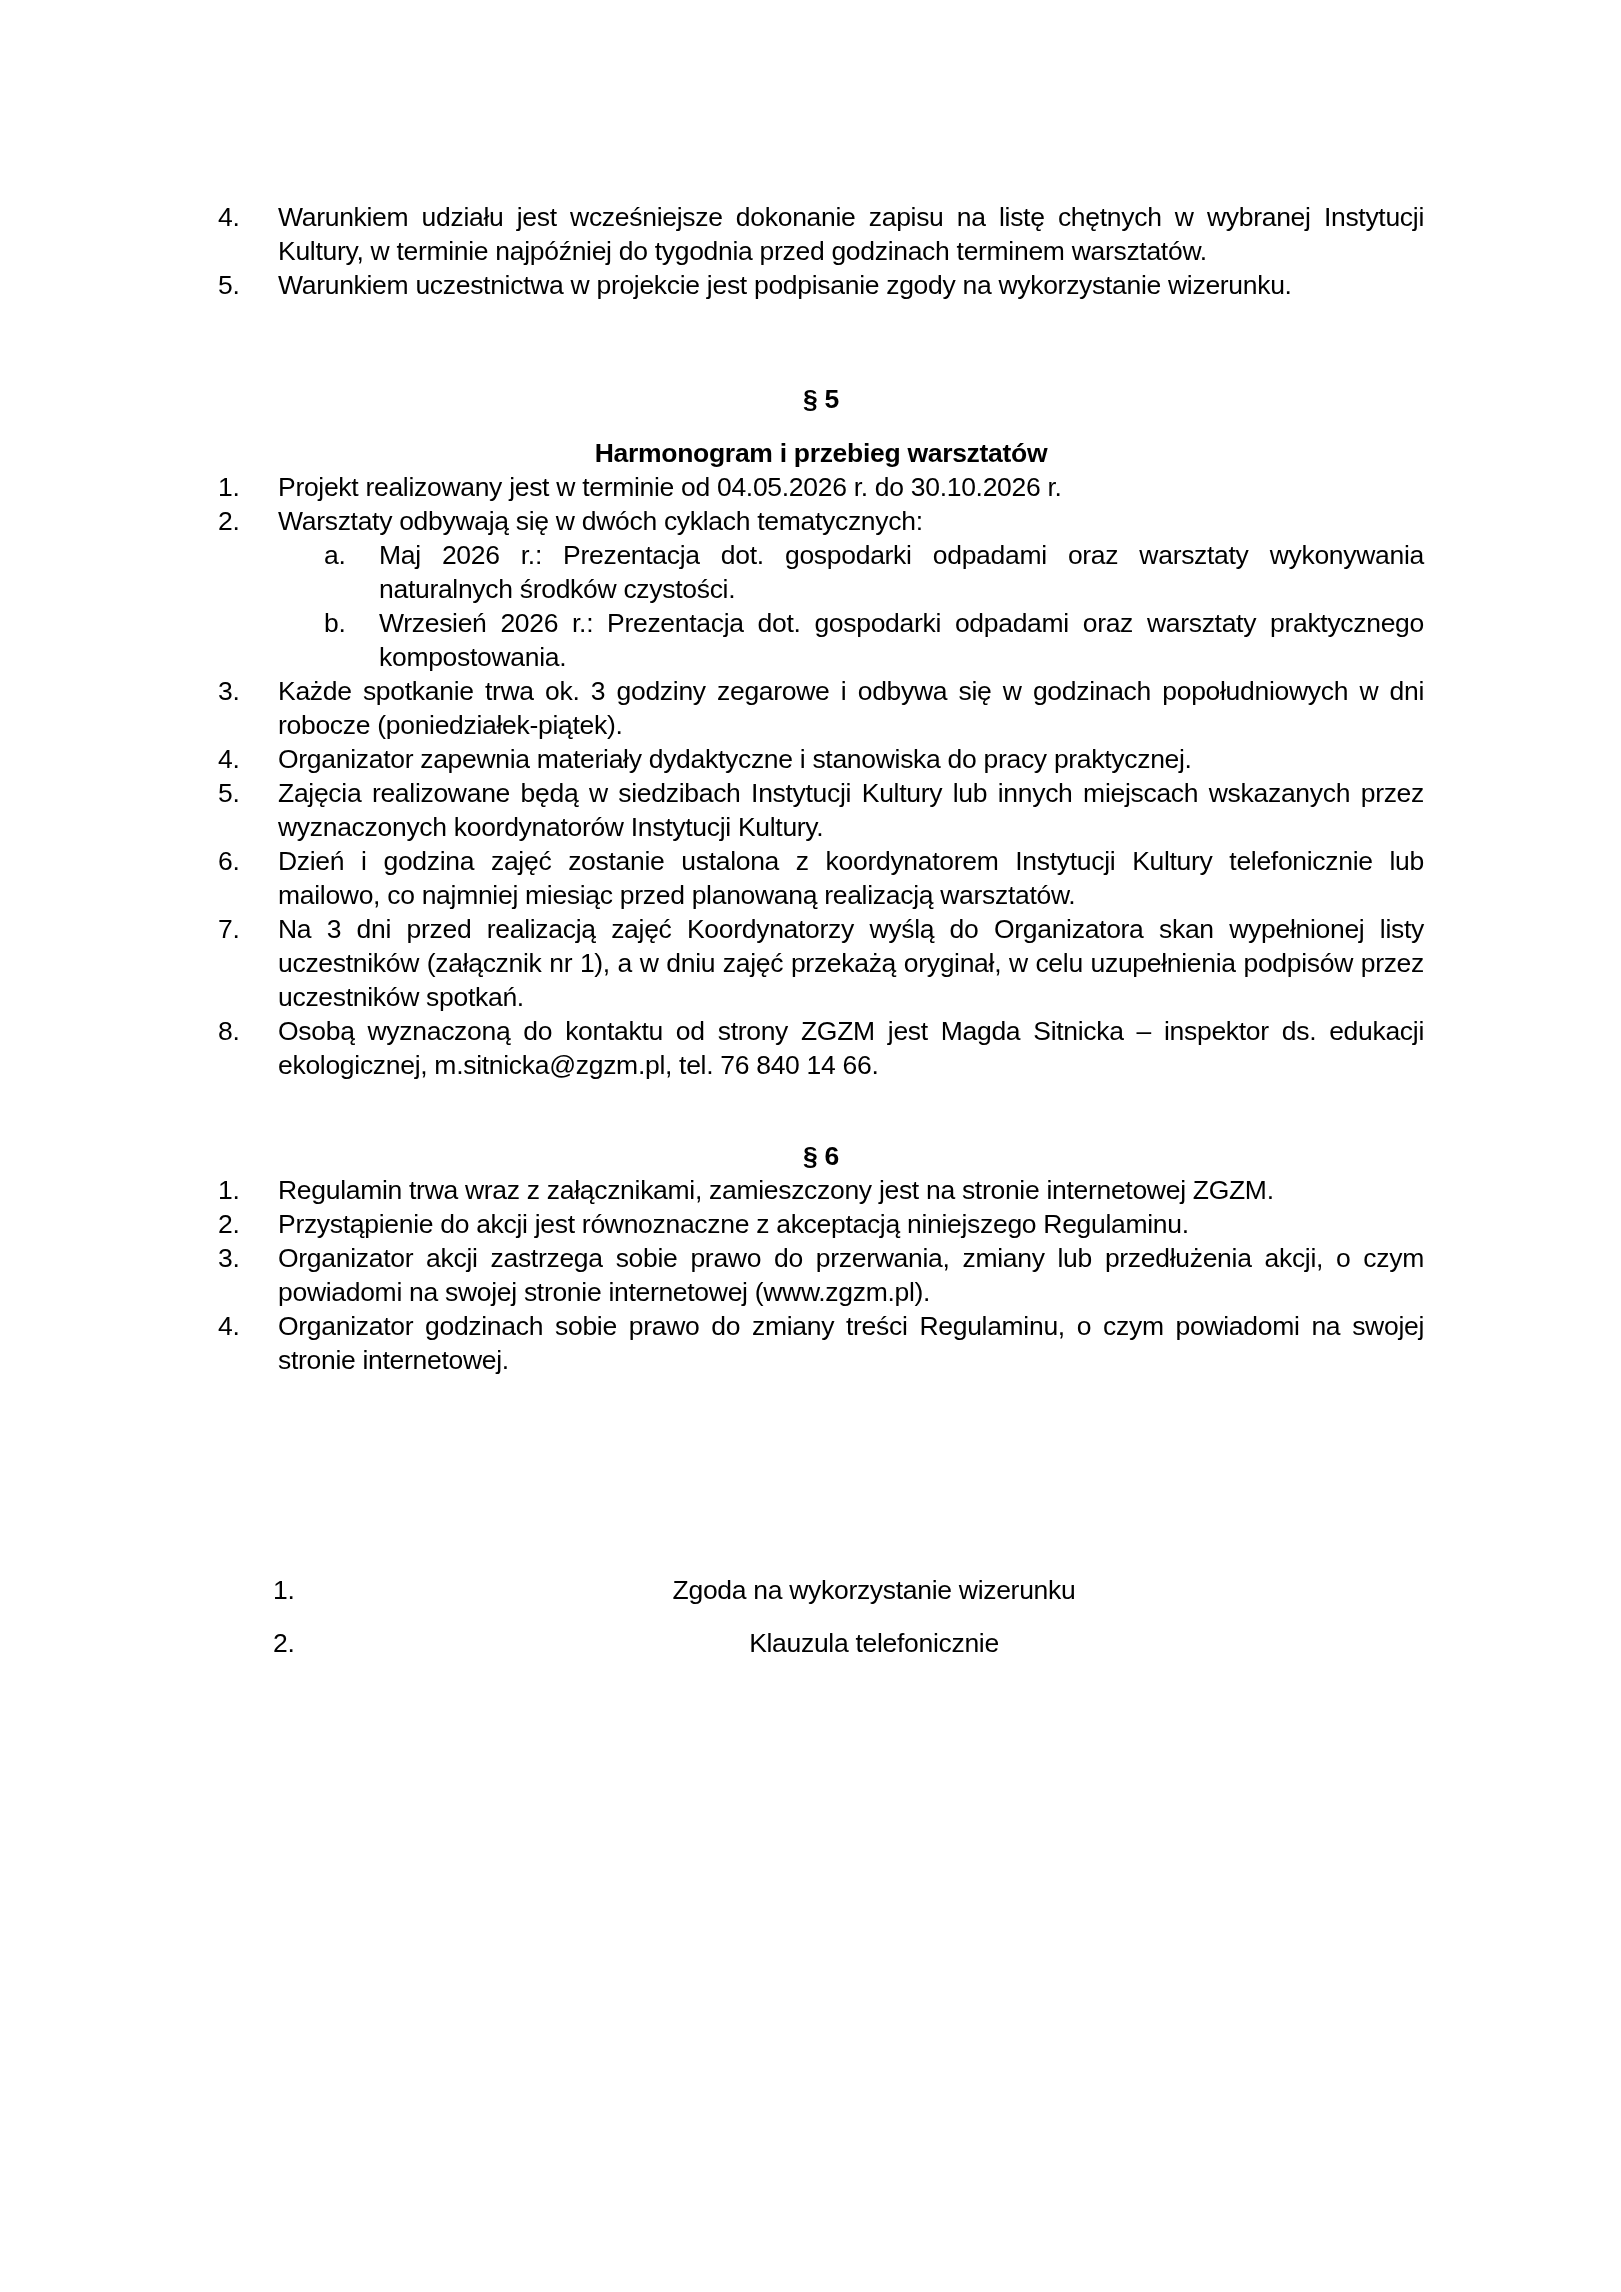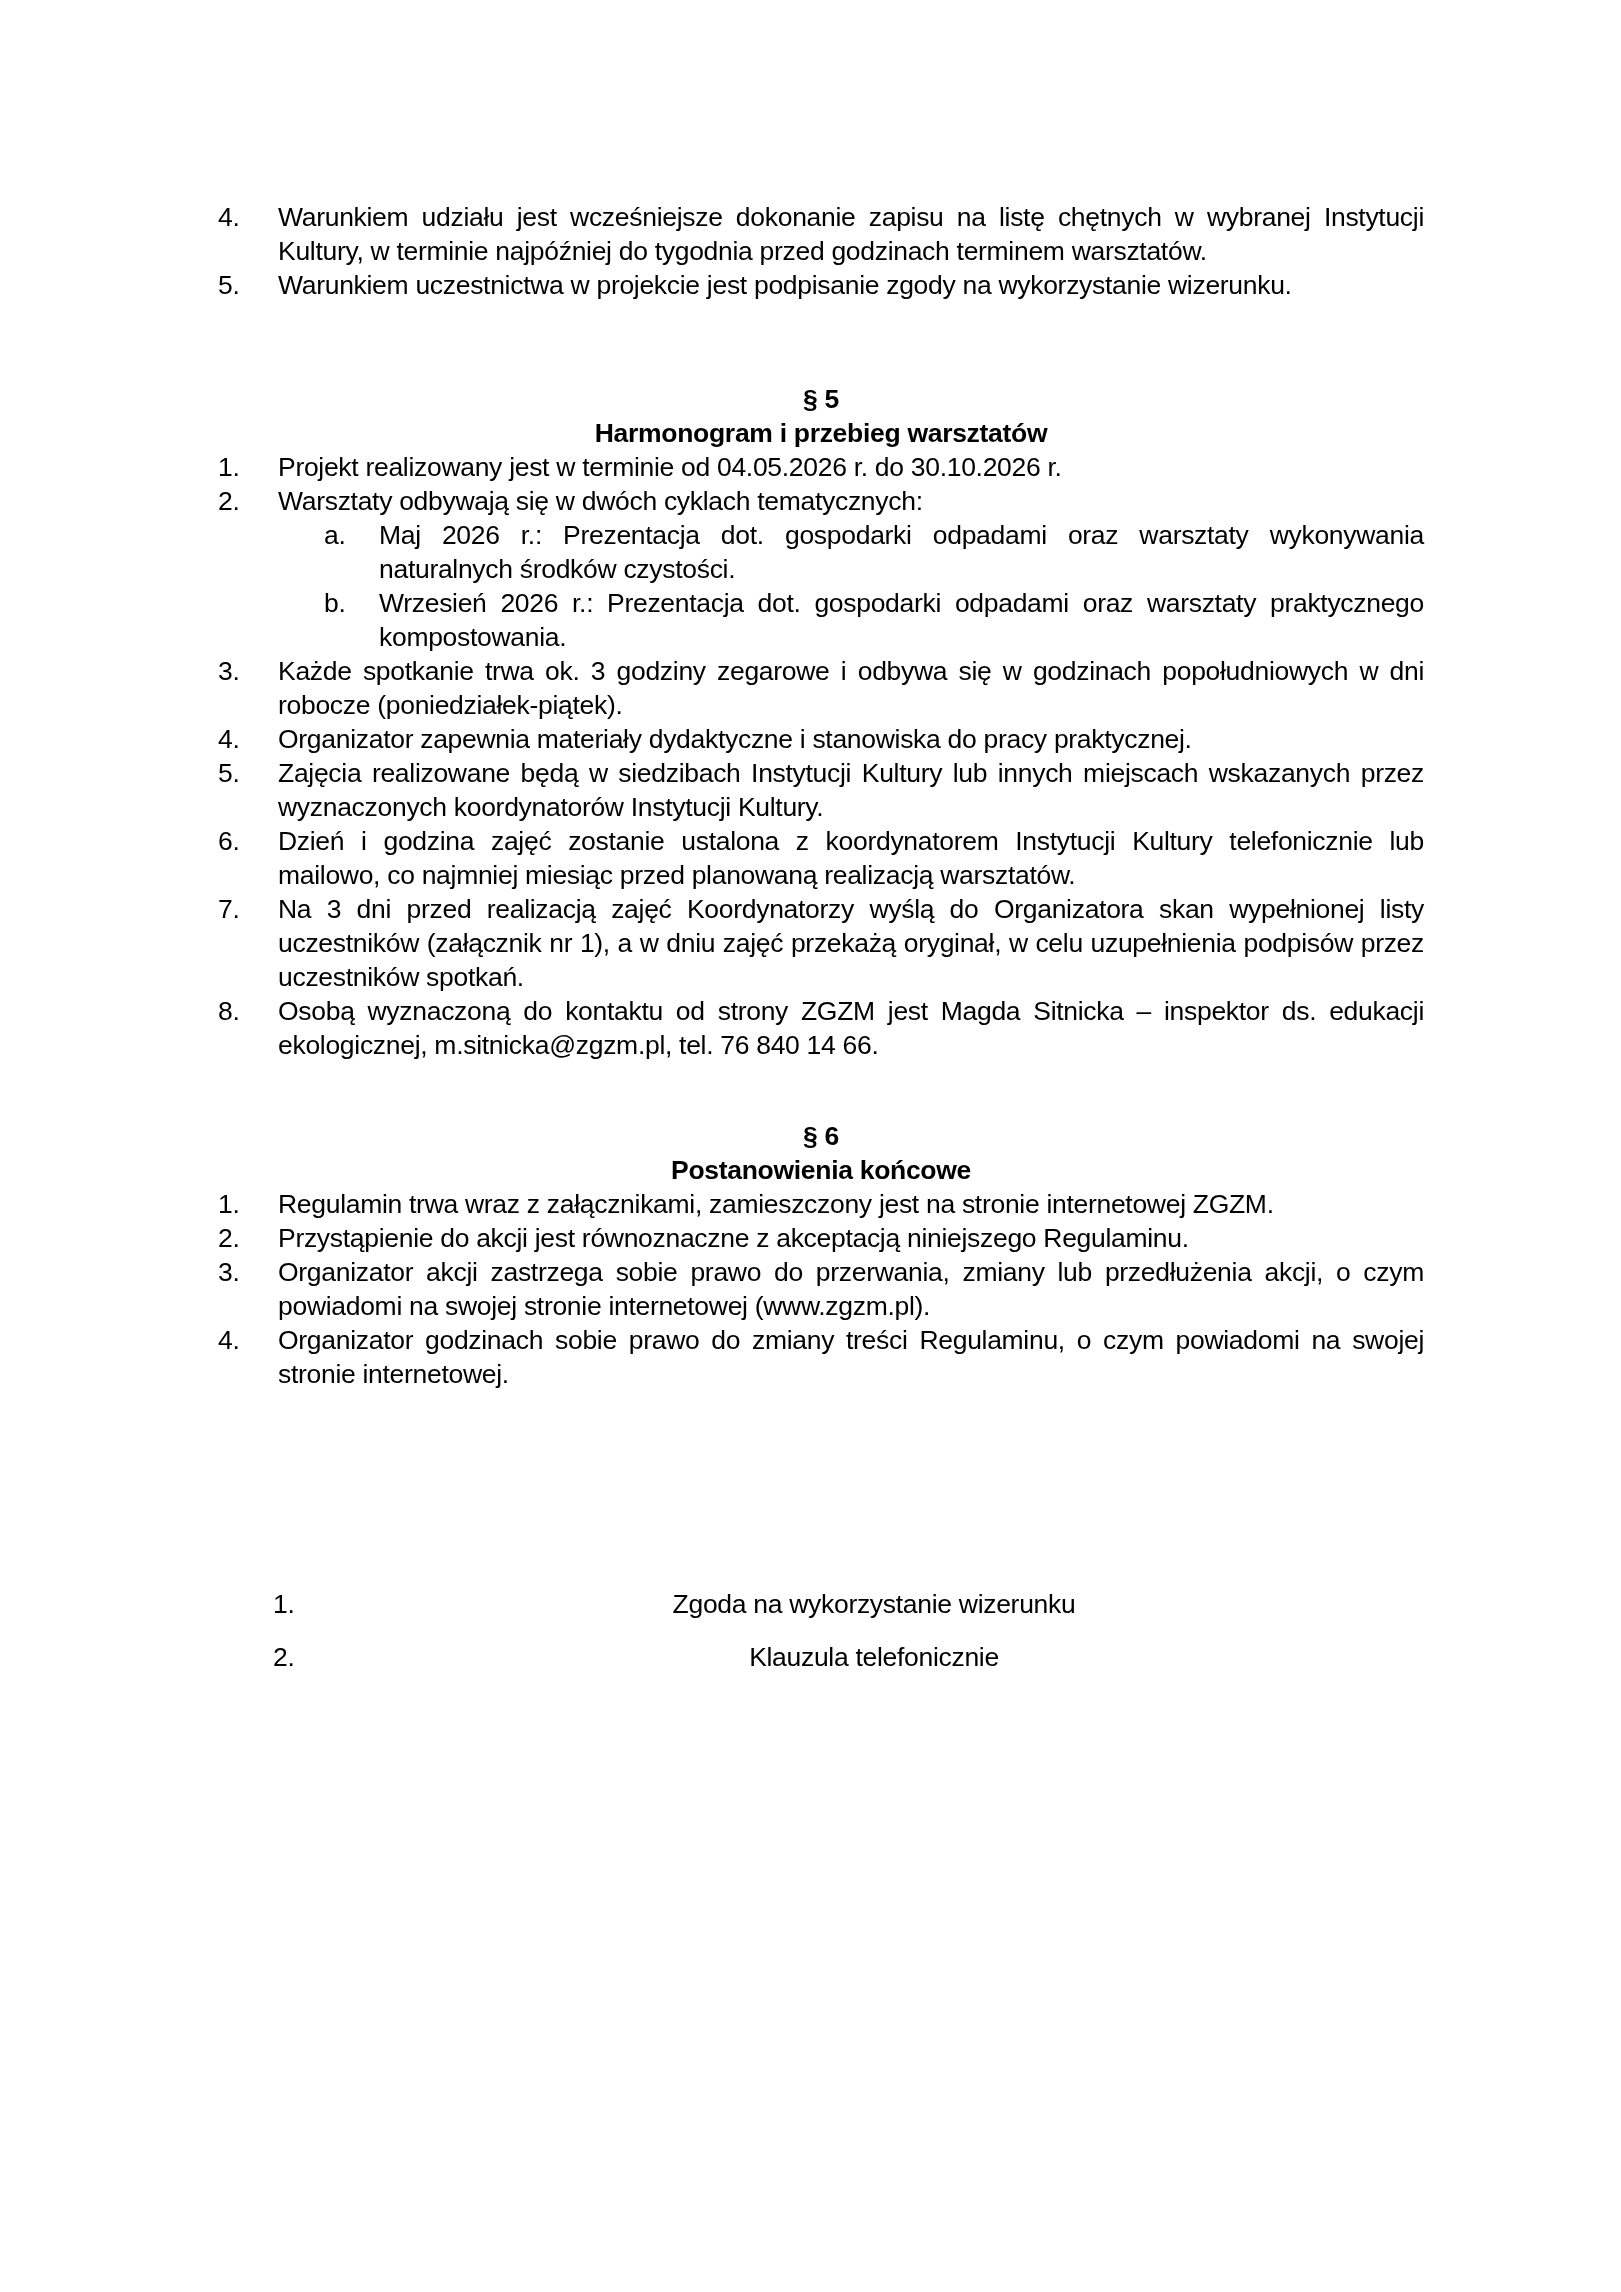--- a/index.html
+++ b/index.html
@@ -15,21 +15,21 @@
     letter-spacing: -0.3px;
     line-height: 34px;
     padding: 200px 197px 0 218px;
     overflow: hidden;
   }
   .li { display: flex; }
   .li .num { flex: 0 0 60px; }
   .li .txt { flex: 1; text-align: justify; }
   .sub { margin-left: 106px; }
   .sub .num { flex: 0 0 55px; }
-  .sec-head { text-align: center; font-weight: bold; }
+  .sec-head { text-align: center; font-weight: bold; margin-top: 20px; }
   .sec5-gap { margin-top: 80px; }
   .sec6-gap { margin-top: 57px; }
   .attachments { margin-top: 196px; }
   .att-item { display: flex; margin-left: 55px; margin-top: 18.6px; }
   .att-item .num { flex: 0 0 51px; }
   .att-item .txt { flex: 1; text-align: center; }
 </style>
 </head>
 <body>
 
@@ -82,21 +82,20 @@
   <div class="li">
     <span class="num">7.</span>
     <span class="txt">Na 3 dni przed realizacją zajęć Koordynatorzy wyślą do Organizatora skan wypełnionej listy uczestników (załącznik nr 1), a w dniu zajęć przekażą oryginał, w celu uzupełnienia podpisów przez uczestników spotkań.</span>
   </div>
   <div class="li">
     <span class="num">8.</span>
     <span class="txt">Osobą wyznaczoną do kontaktu od strony ZGZM jest Magda Sitnicka – inspektor ds. edukacji ekologicznej, m.sitnicka@zgzm.pl, tel. 76 840 14 66.</span>
   </div>
 
   <div class="sec-head sec6-gap">§ 6</div>
-  <div class="sec-head">Postanowienia końcowe</div>
 
   <div class="li">
     <span class="num">1.</span>
     <span class="txt">Regulamin trwa wraz z załącznikami, zamieszczony jest na stronie internetowej ZGZM.</span>
   </div>
   <div class="li">
     <span class="num">2.</span>
     <span class="txt">Przystąpienie do akcji jest równoznaczne z akceptacją niniejszego Regulaminu.</span>
   </div>
   <div class="li">

